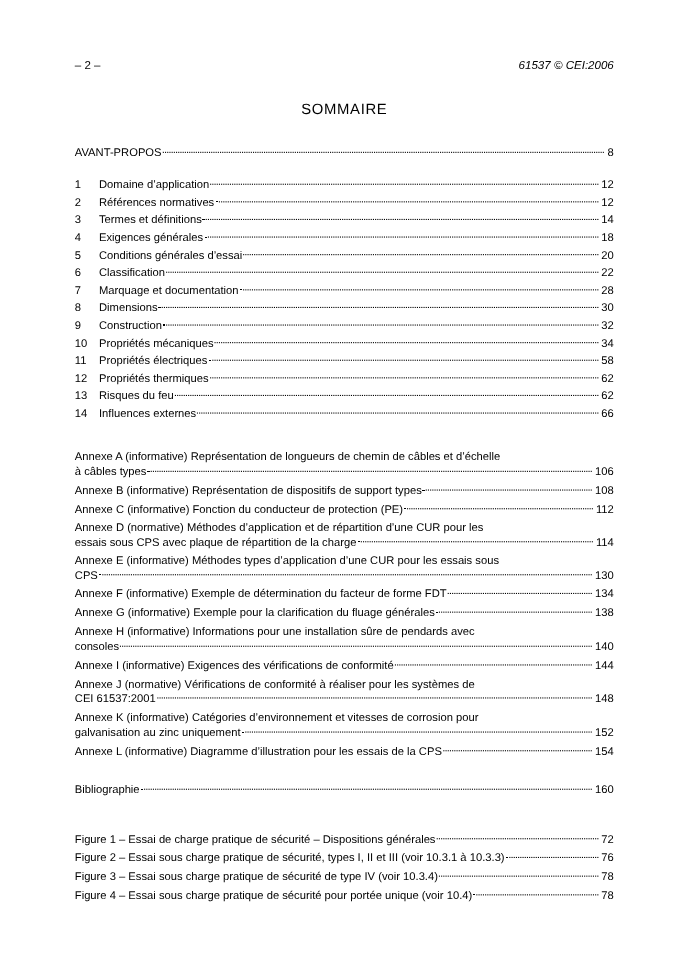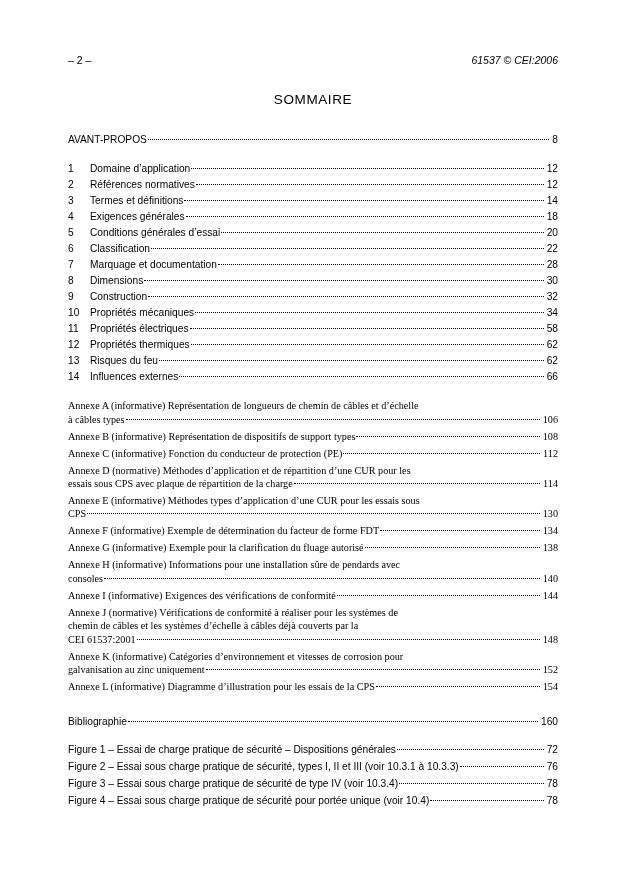--- a/index.html
+++ b/index.html
@@ -73,23 +73,23 @@
   }
   .row .pg {
     flex: 0 0 auto;
     text-align: right;
     padding-left: 2px;
   }
 
   .numbered-list .row { margin-bottom: 2.5px; }
   .numbered-list .lbl { padding-right: 0px; }
 
-  .annex-block { margin-top: 16px; font-family: Liberation Serif, serif; }
+  .annex-block { margin-top: 26px; }
   .biblio-block { margin-top: 22px; }
-  .figures-block { margin-top: 14px; }
+  .figures-block { margin-top: 32px; }
 
   .wrap-row {
     display: block;
     margin-bottom: 3.5px;
   }
   .wrap-row .line1 {
     display: block;
   }
   .wrap-row .line2 {
     display: flex;
@@ -300,21 +300,21 @@
         </span>
       </div>
 
       <div class="single-row">
         <span class="t">Annexe F (informative)  Exemple de détermination du facteur de forme FDT </span>
         <span class="dots"></span>
         <span class="pg">134</span>
       </div>
 
       <div class="single-row">
-        <span class="t">Annexe G (informative)  Exemple pour la clarification du fluage autorisé</span>
+        <span class="t">Annexe G (informative)  Exemple pour la clarification du fluage générales</span>
         <span class="dots"></span>
         <span class="pg">138</span>
       </div>
 
       <div class="wrap-row">
         <span class="line1">Annexe H (informative)  Informations pour une installation sûre de pendards avec</span>
         <span class="line2">
           <span class="t">consoles </span>
           <span class="dots"></span>
           <span class="pg">140</span>
@@ -322,21 +322,20 @@
       </div>
 
       <div class="single-row">
         <span class="t">Annexe I (informative)  Exigences des vérifications de conformité</span>
         <span class="dots"></span>
         <span class="pg">144</span>
       </div>
 
       <div class="wrap-row three-line">
         <span class="lineA">Annexe J (normative)  Vérifications de conformité à réaliser pour les systèmes  de</span>
-        <span class="lineB">chemin de câbles et les systèmes d’échelle à câbles déjà couverts par la</span>
         <span class="line2">
           <span class="t">CEI 61537:2001</span>
           <span class="dots"></span>
           <span class="pg">148</span>
         </span>
       </div>
 
       <div class="wrap-row">
         <span class="line1">Annexe K (informative)  Catégories d’environnement et vitesses de corrosion  pour</span>
         <span class="line2">

